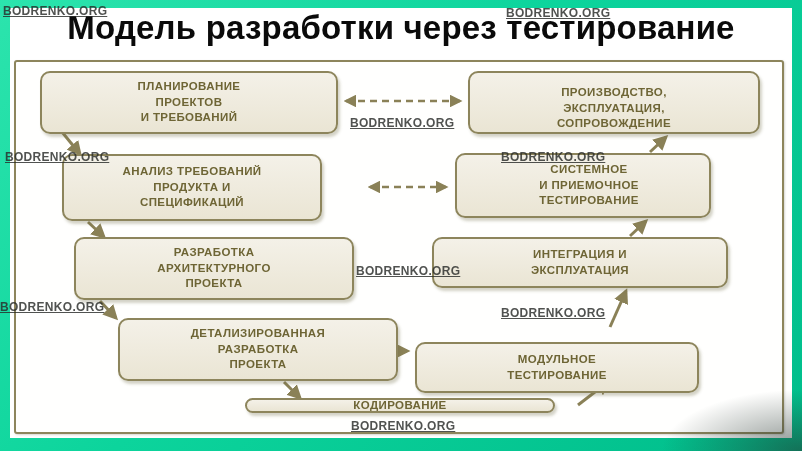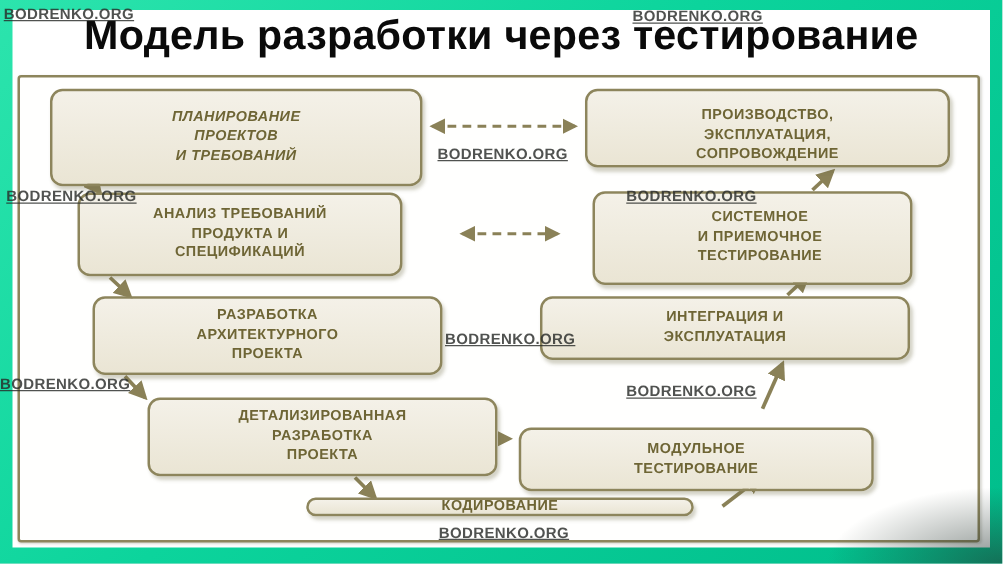--- a/index.html
+++ b/index.html
@@ -33,24 +33,24 @@
     background:linear-gradient(180deg,#f4f1e8,#eae5d4);
     border:2px solid #8d855c; border-radius:10px;
     display:flex; align-items:center; justify-content:center; text-align:center;
     box-shadow:2px 3px 3px rgba(110,105,70,0.3);
   }
   .box span {
     white-space:pre-line; font-weight:700; font-size:11.5px; line-height:1.35;
     color:#6e6535; letter-spacing:0.4px;
   }
   
-  .b-l1 { left:40px;  top:71px;  width:298px; height:78px;font-style:italic; }
+  .b-l1 { left:40px;  top:71px;  width:298px; height:63px; }
   .b-r1 { left:468px; top:71px;  width:292px; height:63px;align-items:flex-end; }
   .b-l2 { left:62px;  top:154px; width:260px; height:67px; }
-  .b-r2 { left:474px; top:153px; width:256px; height:75px;padding-left:12px; }
+  .b-r2 { left:455px; top:153px; width:256px; height:65px;padding-left:12px; }
   .b-l3 { left:74px;  top:237px; width:280px; height:63px; }
   .b-r3 { left:432px; top:237px; width:296px; height:51px; }
   .b-l4 { left:86px;  top:318px; width:280px; height:63px;margin-left:32px; }
   .b-r4 { left:415px; top:342px; width:284px; height:51px; }
   .b-c  { left:245px; top:398px; width:310px; height:15px; }
 
   .arrows { position:absolute; left:0; top:0; width:802px; height:451px; pointer-events:none; }
   .arrow  { stroke:#8a8157; stroke-width:3; fill:none; }
   .dashed { stroke:#8a8157; stroke-width:2.5; fill:none; stroke-dasharray:7 5; }
 

